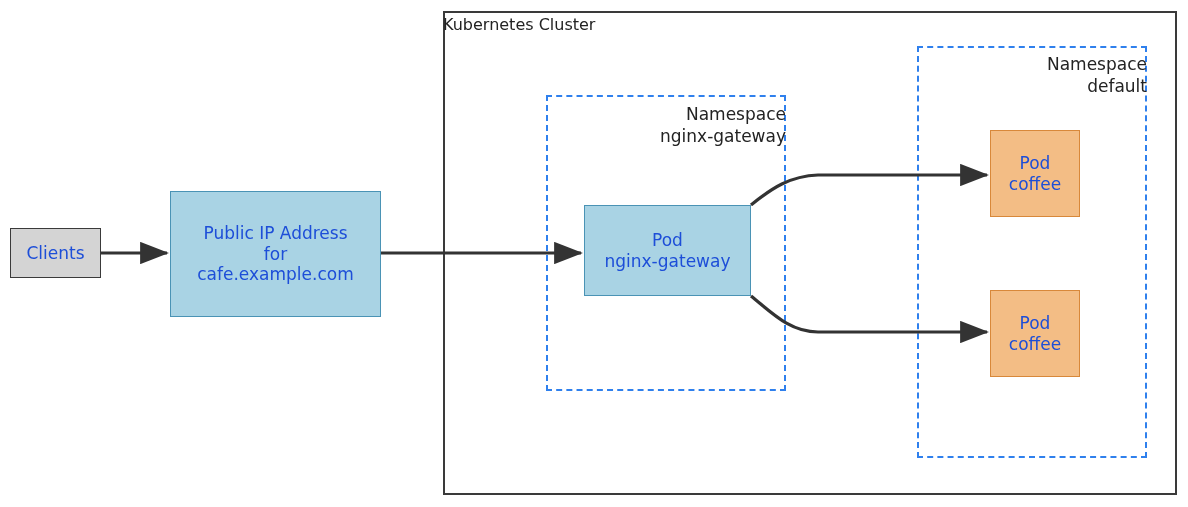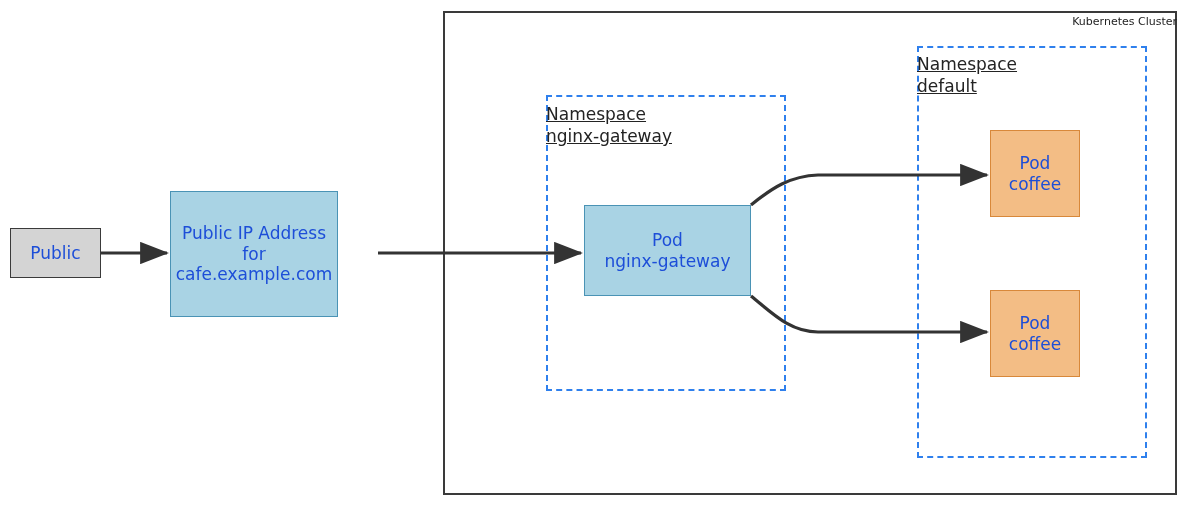--- a/index.html
+++ b/index.html
@@ -37,53 +37,52 @@
     white-space: pre-line;
   }
   .cluster {
     position: absolute;
     box-sizing: border-box;
     border: 2px solid #3a3a3a;
     background: transparent;
   }
   .cluster-label {
     position: absolute;
-    text-align: right;
+    text-align: left;
     color: #232323;
-    font-size: 11px;
+    font-size: 16px;
     white-space: nowrap;
   }
   .ns {
     position: absolute;
     box-sizing: border-box;
     border: 2px dashed #2f80ed;
     background: transparent;
   }
   .ns-label {
     position: absolute;
-    text-align: left;
+    text-align: right;
     color: #232323;
     font-size: 17px;
     line-height: 1.28;
     white-space: pre-line;
-    text-decoration: underline;
   }
   .clients-box {
     left: 10px;
     top: 228px;
     width: 91px;
     height: 50px;
     background: #d4d4d4;
     border: 1.6px solid #3a3a3a;
     font-size: 17px;
   }
   .publicip-box {
     left: 170px;
     top: 191px;
-    width: 168px;
+    width: 211px;
     height: 126px;
     background: #a9d3e4;
     border: 1.6px solid #4a93b5;
     font-size: 17px;
   }
   .gateway-pod-box {
     left: 584px;
     top: 205px;
     width: 167px;
     height: 91px;
@@ -127,21 +126,21 @@
 
     <line x1="101" y1="253" x2="167" y2="253" stroke="#333333" stroke-width="3.2" marker-end="url(#arrowhead)"></line>
 
     <line x1="378" y1="253" x2="581" y2="253" stroke="#333333" stroke-width="3.2" marker-end="url(#arrowhead)"></line>
 
     <path d="M751,205 C 772,188 790,176 818,175 L 987,175" fill="none" stroke="#333333" stroke-width="3.2" marker-end="url(#arrowhead)"></path>
 
     <path d="M751,296 C 772,313 790,332 818,332 L 987,332" fill="none" stroke="#333333" stroke-width="3.2" marker-end="url(#arrowhead)"></path>
   </svg>
 
-  <div class="box clients-box">Public</div>
+  <div class="box clients-box">Clients</div>
 
   <div class="box publicip-box">Public IP Address
 for
 cafe.example.com</div>
 
   <div class="box gateway-pod-box">Pod
 nginx-gateway</div>
 
   <div class="box coffee-pod-box coffee-1">Pod
 coffee</div>

